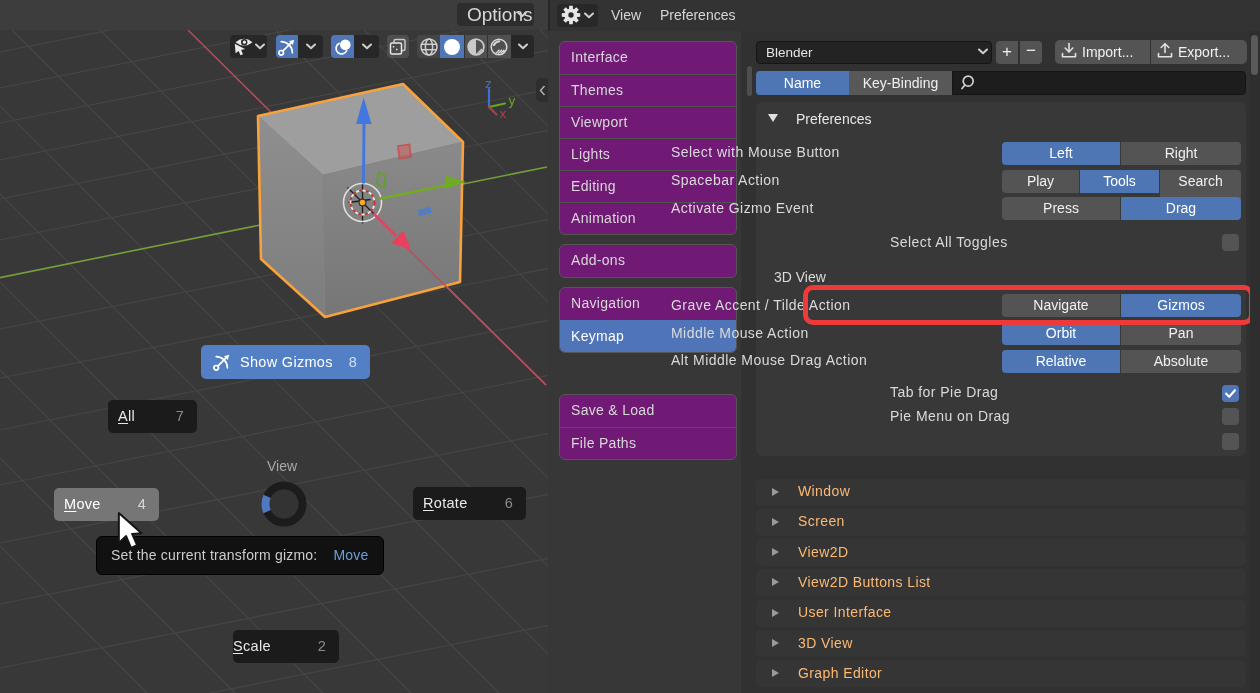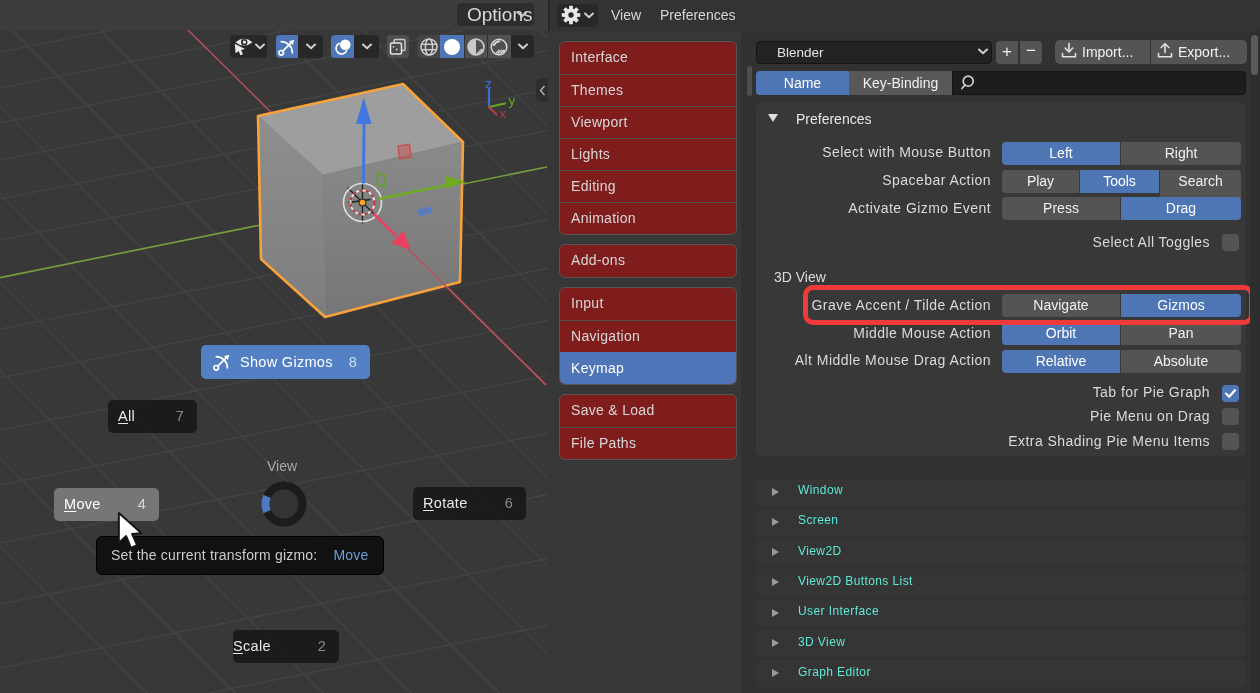--- a/index.html
+++ b/index.html
@@ -4,30 +4,30 @@
 <style>
 * { margin:0; padding:0; box-sizing:border-box; }
 html,body { width:1260px; height:693px; overflow:hidden; background:#313131;
   font-family:"Liberation Sans", sans-serif; }
 .abs { position:absolute; }
 #vp { position:absolute; left:0; top:0; width:548px; height:693px; background:#383838; overflow:hidden; }
 #vph { position:absolute; left:0; top:0; width:548px; height:30px; background:#3d3d3d; }
 #pw { position:absolute; left:548px; top:0; width:712px; height:693px; background:#313131; overflow:hidden; }
 #pwh { position:absolute; left:0; top:0; width:712px; height:31px; background:#333333; }
 #sidebar { position:absolute; left:0; top:31px; width:193px; height:662px; background:#373737; }
-.sgroup { position:absolute; left:11px; width:178px; background:#7f1d1d; border:1px solid #555555; border-radius:6px; overflow:hidden; }
+.sgroup { position:absolute; left:11px; width:178px; background:#701a75; border:1px solid #555555; border-radius:6px; overflow:hidden; }
 .sitem { height:32px; line-height:31px; padding-left:11px; font-size:14px; letter-spacing:.3px; color:#d8d8d8; border-top:1px solid #515151; }
 .sitem:first-child { border-top:none; }
 .sitem.sel { background:#4f74b8; color:#ffffff; border-top-color:#4f74b8; }
 #main { position:absolute; left:193px; top:31px; width:519px; height:662px; background:#313131; }
 .btn { position:absolute; background:#545454; color:#f1f1f1; font-size:14px; text-align:center; }
 .blue { background:#4e76b5 !important; color:#ffffff; }
-.rowlab { position:absolute; color:#dadada; font-size:14px; letter-spacing:.45px; text-align:right; white-space:nowrap; }
+.rowlab { position:absolute; color:#dadada; font-size:14px; letter-spacing:.45px; text-align:left; white-space:nowrap; }
 .cb { position:absolute; width:17px; height:17px; background:#545454; border-radius:4px; }
-.collab { position:absolute; color:#5eead4; font-size:12px; letter-spacing:.4px; white-space:nowrap; }
+.collab { position:absolute; color:#fdba74; font-size:14px; letter-spacing:.4px; white-space:nowrap; }
 .colarr { position:absolute; width:0; height:0; border-left:7px solid #9a9a9a; border-top:4.5px solid transparent; border-bottom:4.5px solid transparent; }
 .pie { position:absolute; background:rgba(26,26,26,.94); border-radius:5px; color:#e9e9e9; font-size:14.5px; letter-spacing:.3px; }
 .num { position:absolute; right:13px; color:#8b8b8b; }
 .u { text-decoration:underline; text-underline-offset:2px; text-decoration-thickness:1px; }
 </style>
 </head>
 <body>
 <div id="vp">
 <svg class="abs" style="left:0;top:0" width="548" height="693" viewBox="0 0 548 693">
 <line x1="-516" y1="30" x2="184" y2="730" stroke="#464646" stroke-width="1.2"></line>
@@ -233,31 +233,30 @@
 <div class="sitem">Themes</div>
 <div class="sitem">Viewport</div>
 <div class="sitem">Lights</div>
 <div class="sitem">Editing</div>
 <div class="sitem">Animation</div>
 </div>
 <div class="sgroup" style="top:213px">
 <div class="sitem">Add-ons</div>
 </div>
 <div class="sgroup" style="top:256px">
-<div class="sitem">Input</div>
 <div class="sitem">Navigation</div>
 <div class="sitem sel">Keymap</div>
 </div>
 <div class="sgroup" style="top:363px">
 <div class="sitem">Save &amp; Load</div>
 <div class="sitem">File Paths</div>
 </div>
 </div>
 <div id="main">
-<div class="abs" style="left:15px;top:10px;width:236px;height:23px;background:#232323;border:1px solid #151515;border-radius:4px;color:#e4e4e4;font-size:13.5px;line-height:22px;padding-left:20px">Blender</div>
+<div class="abs" style="left:15px;top:10px;width:236px;height:23px;background:#232323;border:1px solid #151515;border-radius:4px;color:#e4e4e4;font-size:13.5px;line-height:22px;padding-left:9px">Blender</div>
 <svg class="abs" style="left:237.0px;top:17.4px" width="10" height="9">
         <polyline points="1,1.5 5.0,5.2 9.0,1.5" fill="none" stroke="#cfcfcf" stroke-width="2.0" stroke-linecap="round" stroke-linejoin="round"></polyline>
       </svg>
 <div class="btn" style="left:255px;top:10px;width:22px;height:23px;border-radius:4px 0 0 4px;font-size:17px;line-height:21px">+</div>
 <div class="btn" style="left:279px;top:10px;width:22px;height:23px;border-radius:0 4px 4px 0;font-size:17px;line-height:20px">−</div>
 <div class="btn" style="left:314px;top:9px;width:95px;height:24px;border-radius:5px 0 0 5px;line-height:24px;text-align:left;padding-left:27px">Import...</div>
 <svg class="abs" style="left:318px;top:10px" width="20" height="20" viewBox="0 0 20 20">
         <g stroke="#e2e2e2" stroke-width="1.6" fill="none" stroke-linecap="round" stroke-linejoin="round">
           <line x1="10" y1="2.5" x2="10" y2="10.5"></line>
           <polyline points="6.2,7 10,11 13.8,7"></polyline>
@@ -297,28 +296,27 @@
 <div class="abs" style="left:33px;top:238px;color:#dadada;font-size:14px">3D View</div>
 <div class="rowlab" style="left:-70px;top:265.5px;width:320px">Grave Accent / Tilde Action</div>
 <div class="btn" style="left:261px;top:263.0px;width:118px;height:23px;line-height:23px;border-radius:4px 0 0 4px">Navigate</div>
       <div class="btn blue" style="left:380px;top:263.0px;width:120px;height:23px;line-height:23px;border-radius:0 4px 4px 0">Gizmos</div>
 <div class="rowlab" style="left:-70px;top:293.5px;width:320px">Middle Mouse Action</div>
 <div class="btn blue" style="left:261px;top:291.0px;width:118px;height:23px;line-height:23px;border-radius:4px 0 0 4px">Orbit</div>
       <div class="btn" style="left:380px;top:291.0px;width:120px;height:23px;line-height:23px;border-radius:0 4px 4px 0">Pan</div>
 <div class="rowlab" style="left:-70px;top:321px;width:320px">Alt Middle Mouse Drag Action</div>
 <div class="btn blue" style="left:261px;top:318.5px;width:118px;height:23px;line-height:23px;border-radius:4px 0 0 4px">Relative</div>
       <div class="btn" style="left:380px;top:318.5px;width:120px;height:23px;line-height:23px;border-radius:0 4px 4px 0">Absolute</div>
-<div class="rowlab" style="left:149px;top:353px;width:320px">Tab for Pie Graph</div>
+<div class="rowlab" style="left:149px;top:353px;width:320px">Tab for Pie Drag</div>
 <div class="cb blue" style="left:481px;top:353.5px"></div>
 <svg class="abs" style="left:481px;top:353.5px" width="17" height="17" viewBox="0 0 17 17">
         <polyline points="4,8.6 7.2,11.8 13,5.2" fill="none" stroke="#ffffff" stroke-width="2.1" stroke-linecap="round" stroke-linejoin="round"></polyline>
       </svg>
 <div class="rowlab" style="left:149px;top:376.5px;width:320px">Pie Menu on Drag</div>
 <div class="cb" style="left:481px;top:377px"></div>
-<div class="rowlab" style="left:149px;top:401.5px;width:320px">Extra Shading Pie Menu Items</div>
 <div class="cb" style="left:481px;top:402px"></div>
 <div class="abs" style="left:62px;top:254px;width:451px;height:40px;border:5px solid #ee3a38;border-radius:10px"></div>
 <div class="abs" style="left:15px;top:447.5px;width:490px;height:27px;background:#353535;border-radius:5px"></div>
 <div class="colarr" style="left:31px;top:456.5px"></div>
 <div class="collab" style="left:57px;top:452.0px">Window</div>
 <div class="abs" style="left:15px;top:477.79999999999995px;width:490px;height:27px;background:#353535;border-radius:5px"></div>
 <div class="colarr" style="left:31px;top:486.79999999999995px"></div>
 <div class="collab" style="left:57px;top:482.29999999999995px">Screen</div>
 <div class="abs" style="left:15px;top:508.1px;width:490px;height:27px;background:#353535;border-radius:5px"></div>
 <div class="colarr" style="left:31px;top:517.1px"></div>

